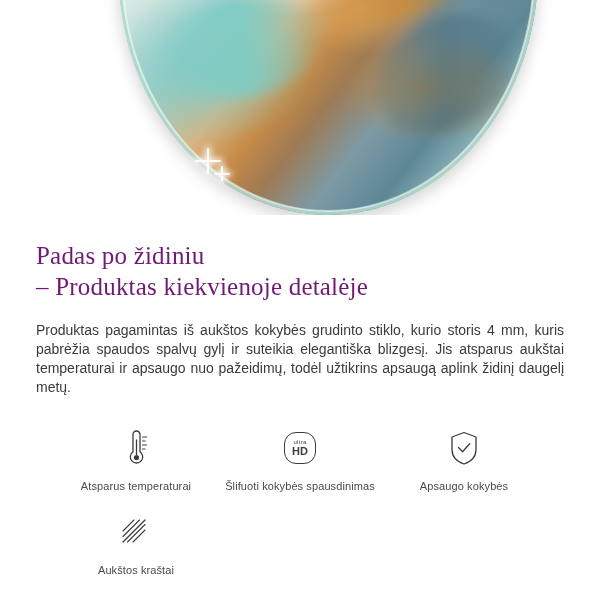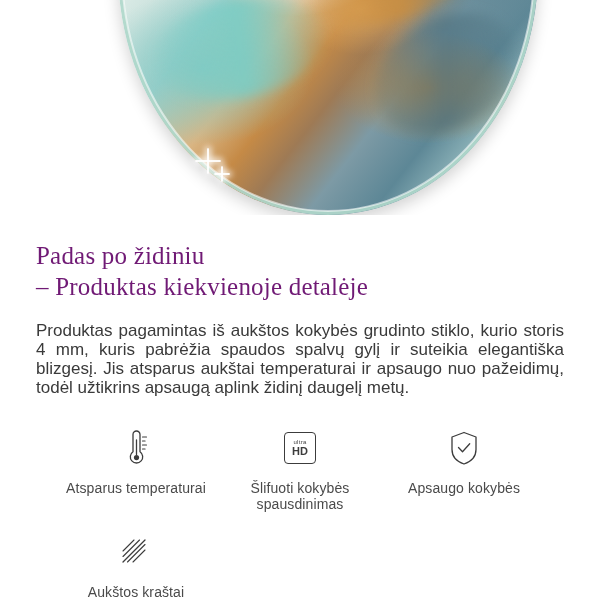--- a/index.html
+++ b/index.html
@@ -134,21 +134,21 @@
     color: #701a75;
     font-weight: 400;
     margin-top: 25px;
     letter-spacing: 0.2px;
   }
   .headline .line2 {
     display: block;
   }
   .body-copy {
     margin-top: 19px;
-    font-size: 17px;
+    font-size: 14px;
     line-height: 19px;
     color: #3a3a3a;
     text-align: justify;
     max-width: 528px;
   }
 
   
   .features {
     margin-top: 27px;
     display: grid;
@@ -165,21 +165,21 @@
   }
   .feature-icon {
     width: 56px;
     height: 48px;
     display: flex;
     align-items: center;
     justify-content: center;
   }
   .feature-label {
     margin-top: 8px;
-    font-size: 14px;
+    font-size: 11px;
     color: #4a4a4a;
     letter-spacing: 0.1px;
   }
   svg { display: block; }
   .stroke {
     fill: none;
     stroke: #3c3c3c;
     stroke-width: 1.3;
     stroke-linecap: round;
     stroke-linejoin: round;
@@ -188,21 +188,21 @@
     fill: none;
     stroke: #3c3c3c;
     stroke-width: 1.1;
     stroke-linecap: round;
     stroke-linejoin: round;
   }
   .hd-box {
     width: 30px;
     height: 30px;
     border: 1.4px solid #3c3c3c;
-    border-radius: 4px;
+    border-radius: 12px;
     display: flex;
     flex-direction: column;
     align-items: center;
     justify-content: center;
     line-height: 1;
   }
   .hd-top {
     font-size: 6px;
     letter-spacing: 0.3px;
     color: #3c3c3c;

